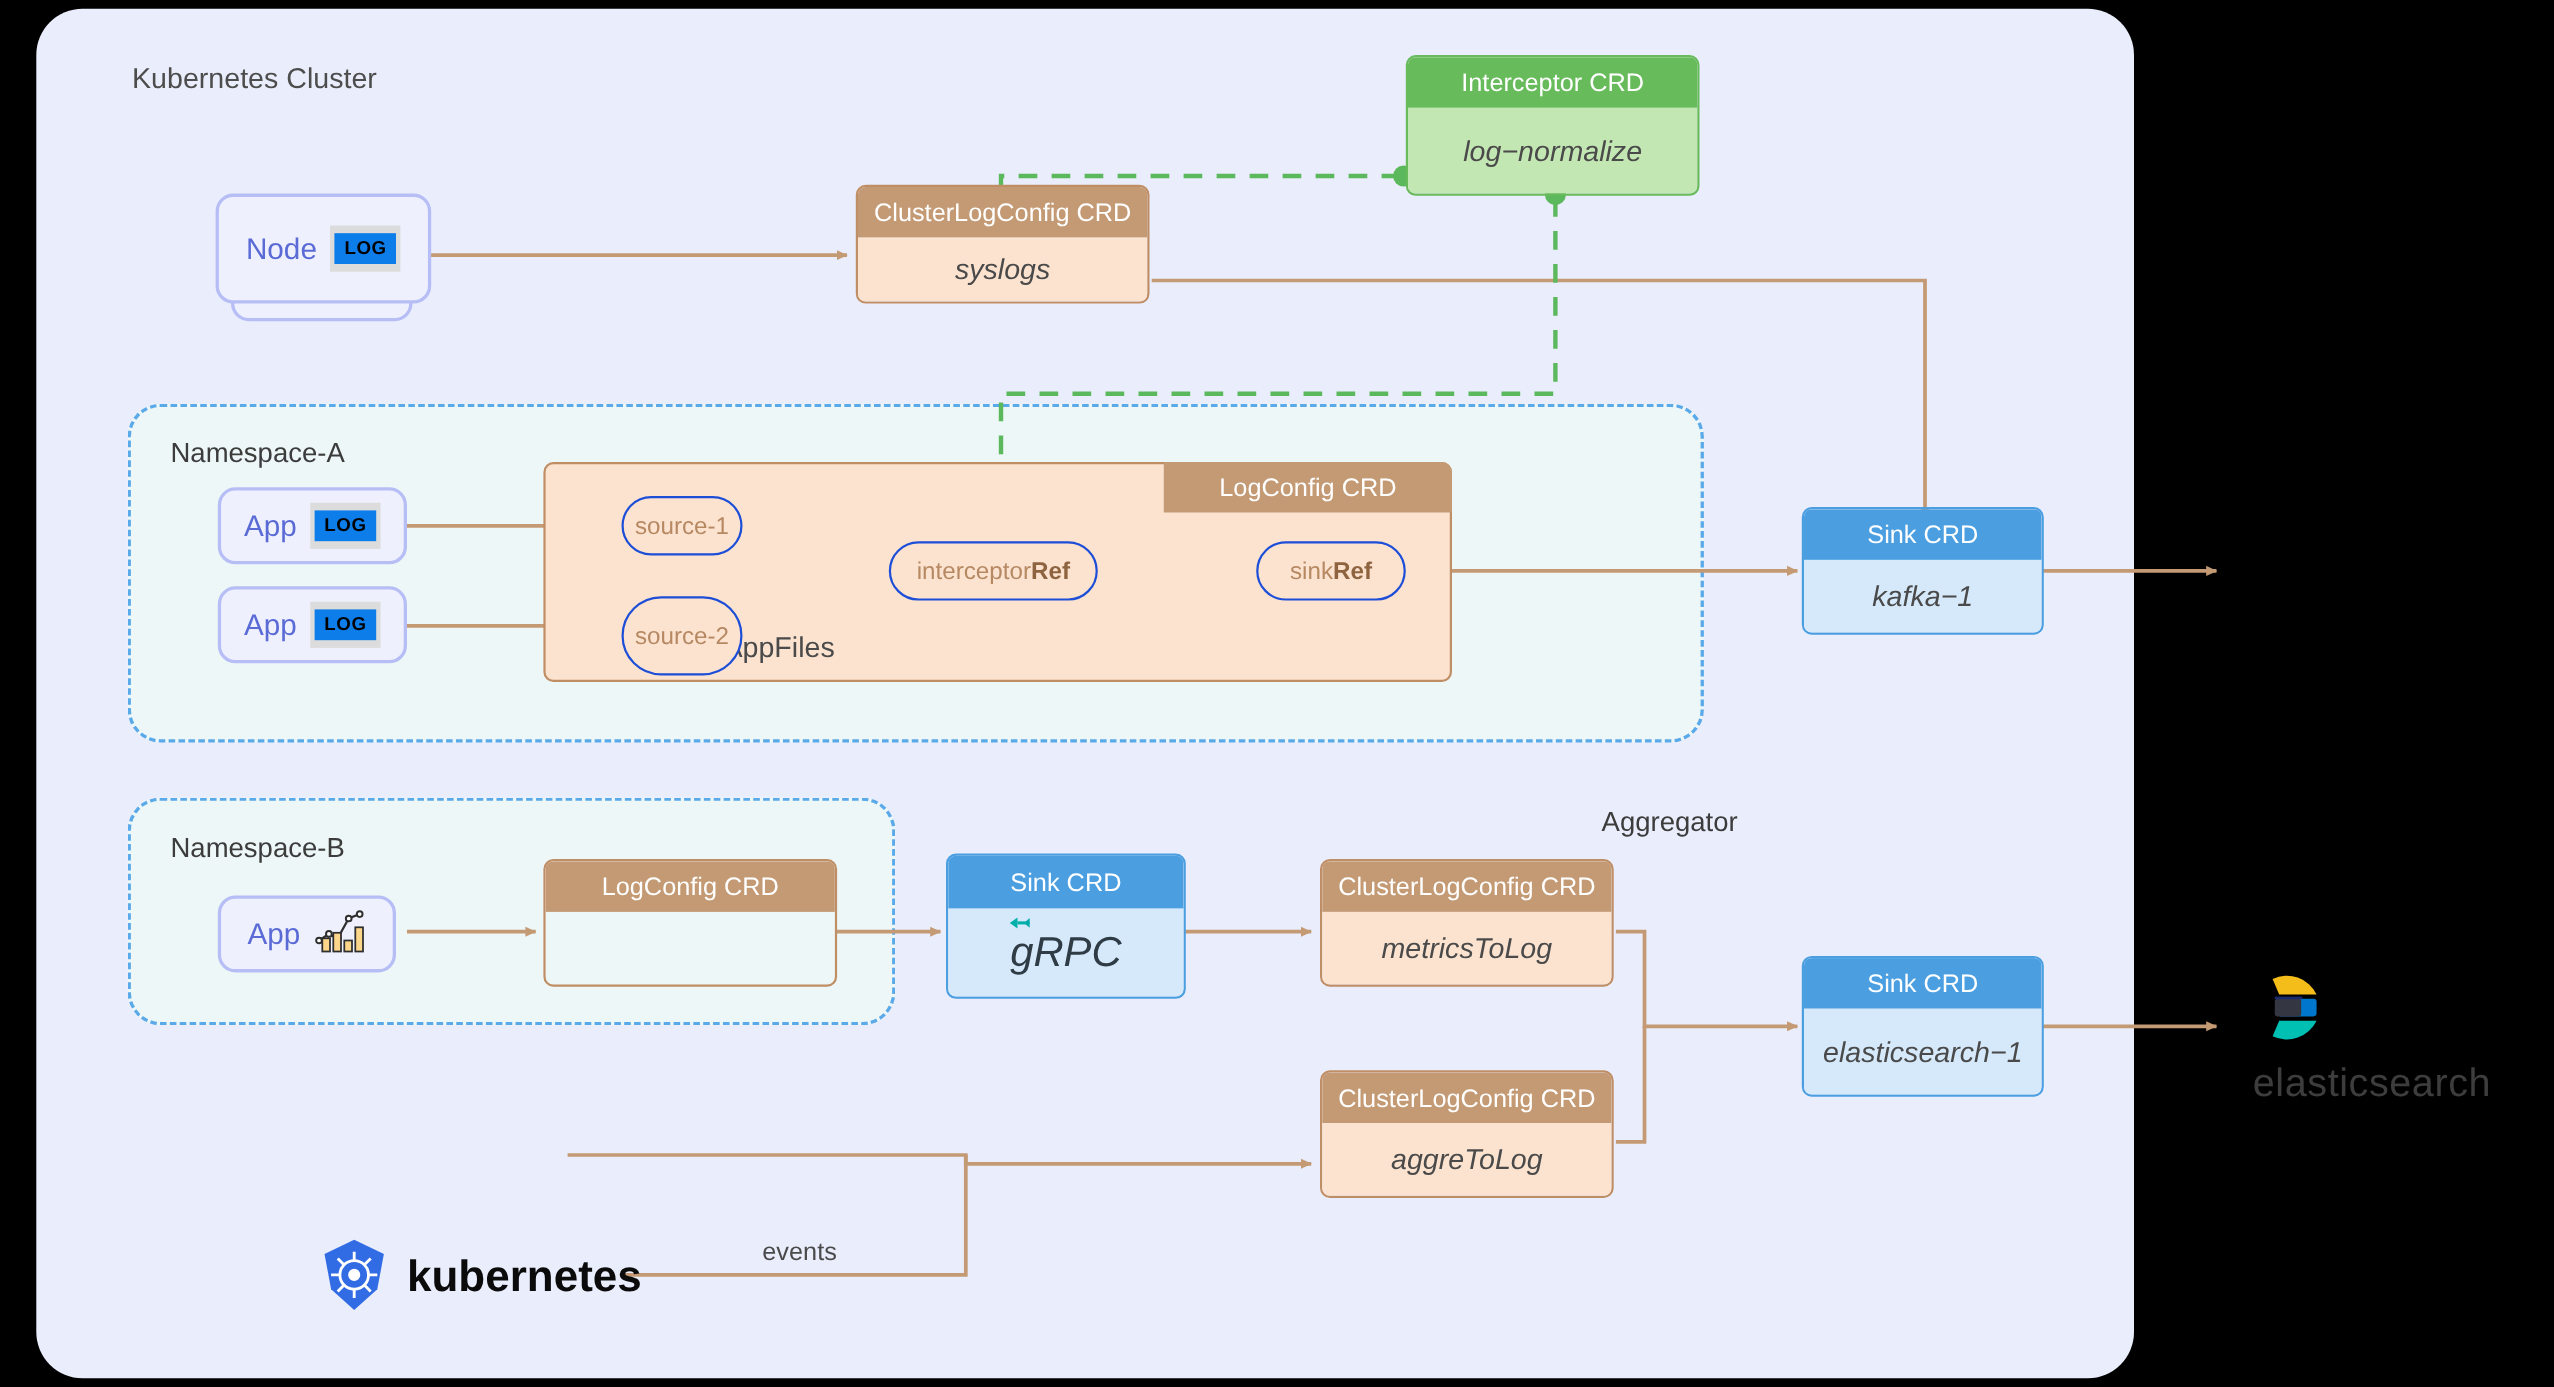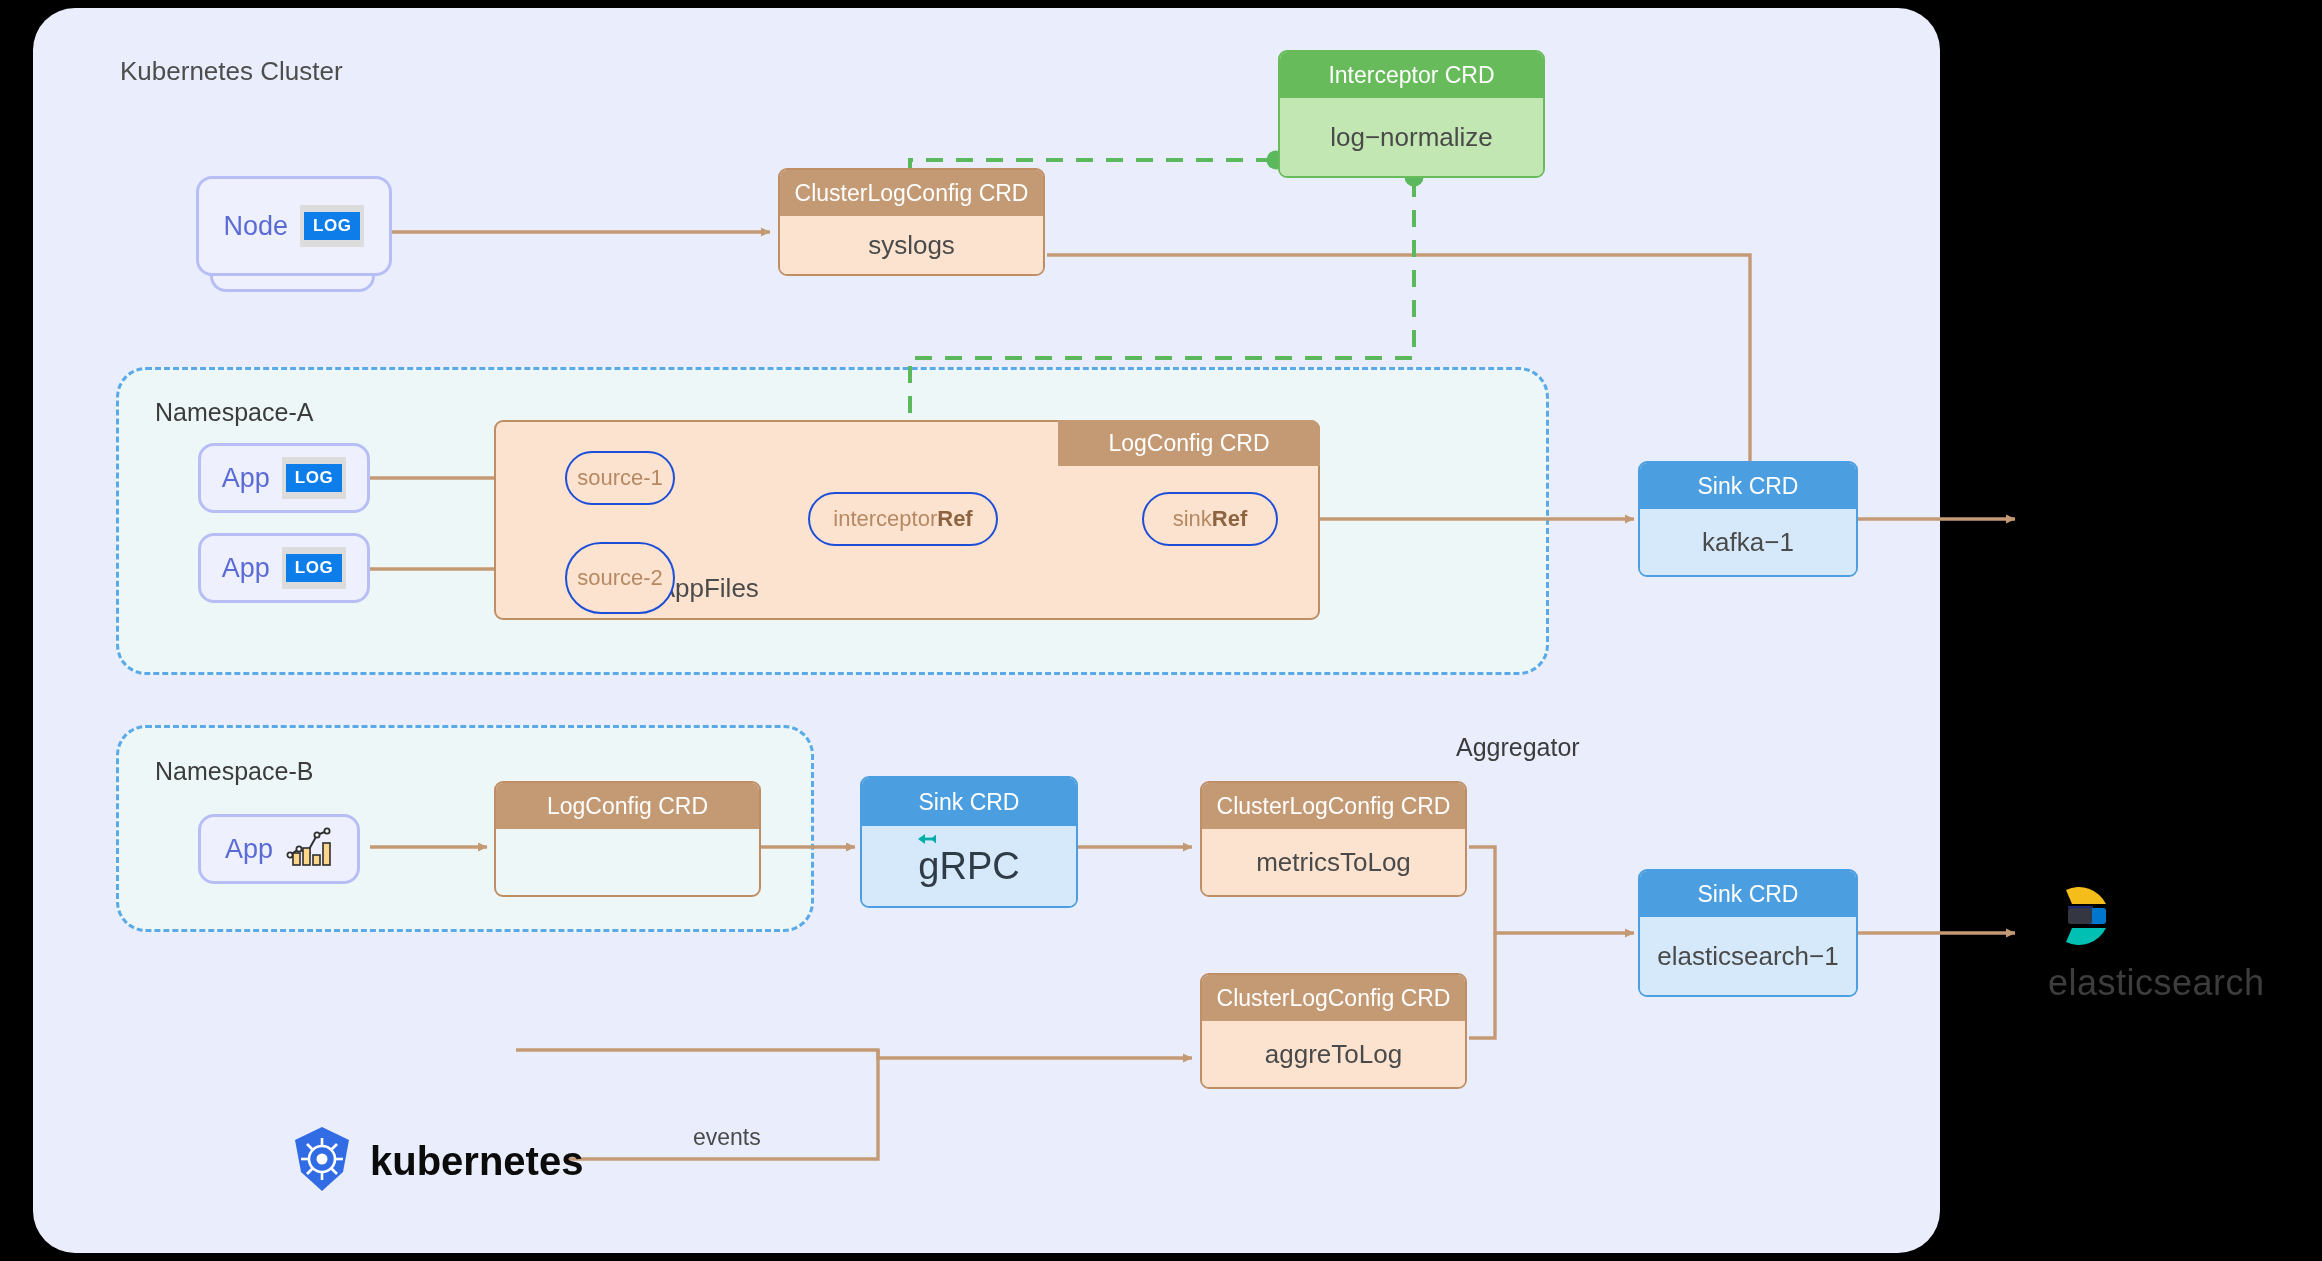--- a/index.html
+++ b/index.html
@@ -76,20 +76,21 @@
     white-space: nowrap;
   }
   .card .body {
     flex: 1;
     display: flex;
     align-items: center;
     justify-content: center;
     font-size: 26px;
     color: #4a4a4a;
     white-space: nowrap;
+    font-style: italic;
   }
 
   
   .card.tan { border: 2px solid #c08e64; }
   .card.tan .hdr { background: #c49a74; }
   .card.tan .body { background: #fce3d0; }
 
   
   .card.blue { border: 2px solid #4b9fe1; }
   .card.blue .hdr { background: #4b9fe1; }
@@ -170,21 +171,21 @@
   }
   .logbadge {
     display: inline-flex;
     align-items: center;
     justify-content: center;
     background: #dcdcdc;
     padding: 7px 4px;
   }
   .logbadge span {
     background: #0d7dea;
-    color: #ffffff;
+    color: #000000;
     font-size: 17px;
     font-weight: bold;
     padding: 4px 9px;
     letter-spacing: 0.5px;
   }
 
   
   .brand {
     position: absolute;
     display: flex;

